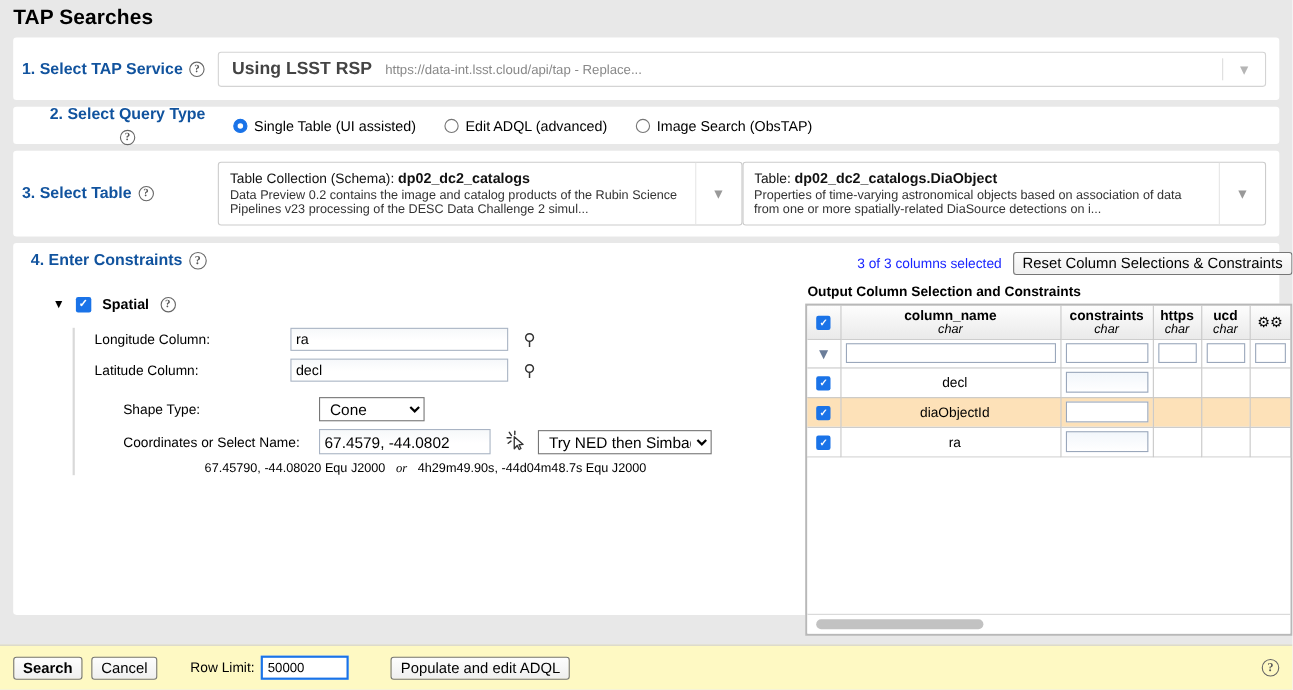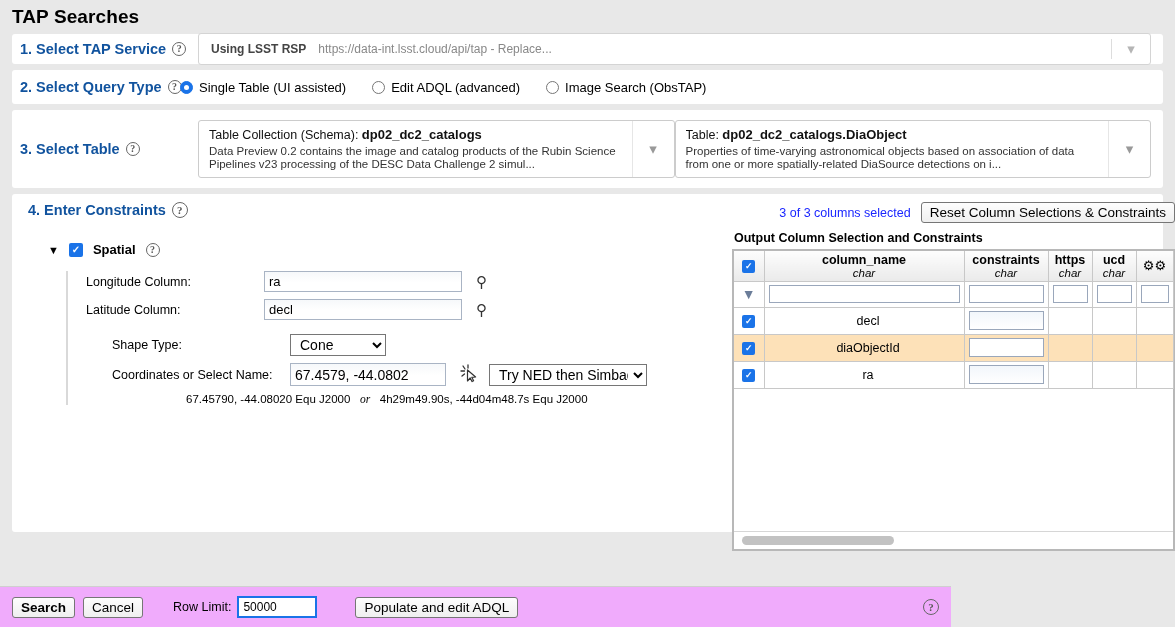--- a/index.html
+++ b/index.html
@@ -33,37 +33,37 @@
     display:inline-flex; align-items:center; justify-content:center;
     width:14px; height:14px; border-radius:50%;
     border:1.3px solid #666; color:#555;
     font-size:10px; font-weight:bold; line-height:1;
     font-family:"Liberation Serif", serif;
     flex:none;
   }
   .help-icon.big { width:16px; height:16px; font-size:11px; }
 
   
-  #panel-service { height:30px;align-items:center; }
+  #panel-service { height:57px;align-items:center; }
   #panel-service .step-label { width:186px; }
   .service-box {
     flex:1; height:32px; border:1px solid #d4d4d4; border-radius:3px;
     display:flex; align-items:center; margin-right:12px; background:#fff;
   }
-  .service-using { font-weight:bold; font-size:12px; color:#444; padding-left:12px; }
+  .service-using { font-weight:bold; font-size:16px; color:#444; padding-left:12px; }
   .service-url { font-size:12px; color:#888; padding-left:12px; flex:1; }
   .vsep { width:1px; height:20px; background:#ddd; }
   .chev {
     width:38px; display:flex; align-items:center; justify-content:center;
     color:#b5b5b5; font-size:15px;
   }
 
   
   #panel-query { height:34px; }
-  #panel-query .step-label { width:168px; }
+  #panel-query .step-label { width:200px;flex-direction:column; }
   .radio-row { display:flex; align-items:center; gap:26px; }
   .radio-opt { display:flex; align-items:center; gap:6px; font-size:13px; cursor:pointer;}
   .radio {
     width:13px; height:13px; border-radius:50%;
     border:1.4px solid #767676; background:#fff; flex:none;
     display:flex; align-items:center; justify-content:center;
   }
   .radio.on { border-color:#1a73e8; background:#1a73e8; }
   .radio.on::after { content:""; width:5px; height:5px; border-radius:50%; background:#fff; }
 
@@ -179,22 +179,22 @@
   .grid-filler { flex:1; background:#fff; }
   .hscroll-area { height:18px; background:#fff; border-top:1px solid #d6d6d6; position:relative;}
   .hscroll-thumb {
     position:absolute; left:8px; top:4px; width:152px; height:9px;
     background:#c2c2c2; border-radius:5px;
   }
   .gear { font-size:13px; }
 
   
   .bottom {
-    position:absolute; left:0; bottom:0; width:951px; height:41px;
-    background:#f0abfc; border-top:1px solid #cfcfcf;
+    position:absolute; left:0; bottom:0; width:1175px; height:41px;
+    background:#fef9c3; border-top:1px solid #cfcfcf;
     display:flex; align-items:center; padding:0 12px;
   }
   .btn-strong { font-weight:bold; }
   .rowlimit-label { font-size:12.5px; margin-left:30px; margin-right:6px; }
   .rowlimit-inp {
     width:80px; height:22px; border:2px solid #1a73e8; background:#fff;
     font-size:12px; padding:1px 4px; font-family:"Liberation Sans", sans-serif;
     color:#000; position:relative;
   }
   .bottom .spacer { flex:1; }

